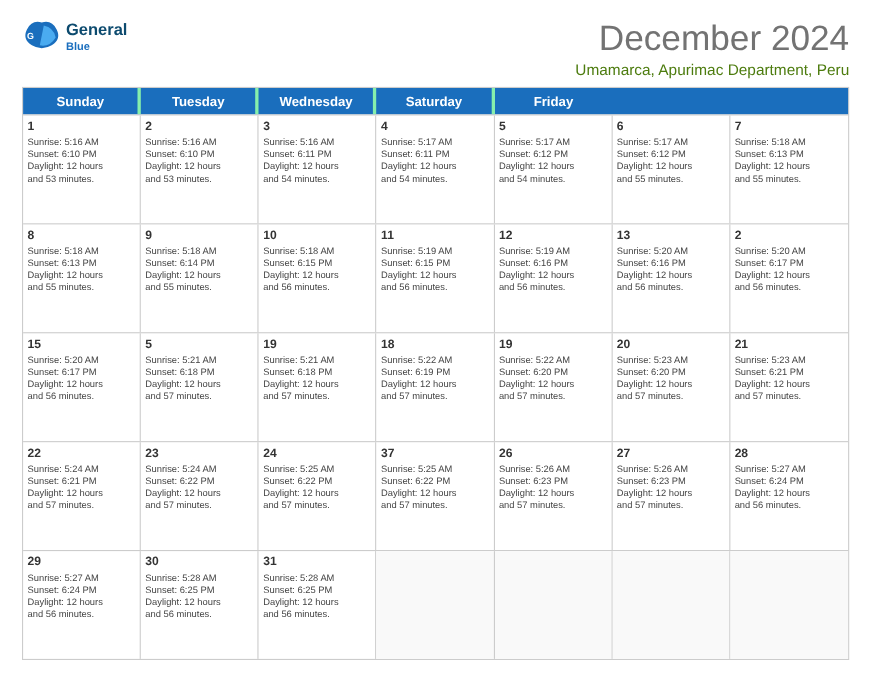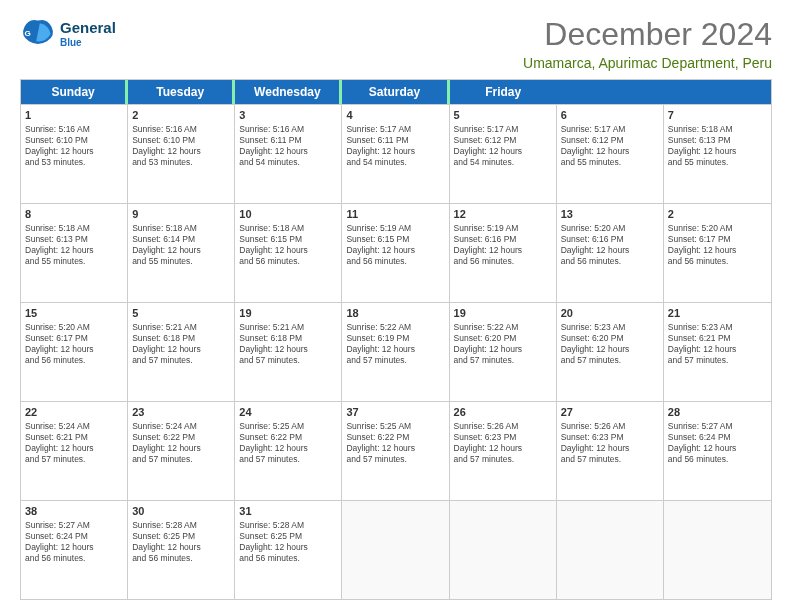--- a/index.html
+++ b/index.html
@@ -251,21 +251,21 @@
             <span class="day-num">27</span>
             <div class="cell-info">Sunrise: 5:26 AM<br>Sunset: 6:23 PM<br>Daylight: 12 hours<br>and 57 minutes.</div>
           </div>
           <div class="cal-cell">
             <span class="day-num">28</span>
             <div class="cell-info">Sunrise: 5:27 AM<br>Sunset: 6:24 PM<br>Daylight: 12 hours<br>and 56 minutes.</div>
           </div>
         </div>
         <div class="cal-week">
           <div class="cal-cell">
-            <span class="day-num">38</span>
+            <span class="day-num">29</span>
             <div class="cell-info">Sunrise: 5:27 AM<br>Sunset: 6:24 PM<br>Daylight: 12 hours<br>and 56 minutes.</div>
           </div>
           <div class="cal-cell">
             <span class="day-num">30</span>
             <div class="cell-info">Sunrise: 5:28 AM<br>Sunset: 6:25 PM<br>Daylight: 12 hours<br>and 56 minutes.</div>
           </div>
           <div class="cal-cell">
             <span class="day-num">31</span>
             <div class="cell-info">Sunrise: 5:28 AM<br>Sunset: 6:25 PM<br>Daylight: 12 hours<br>and 56 minutes.</div>
           </div>

